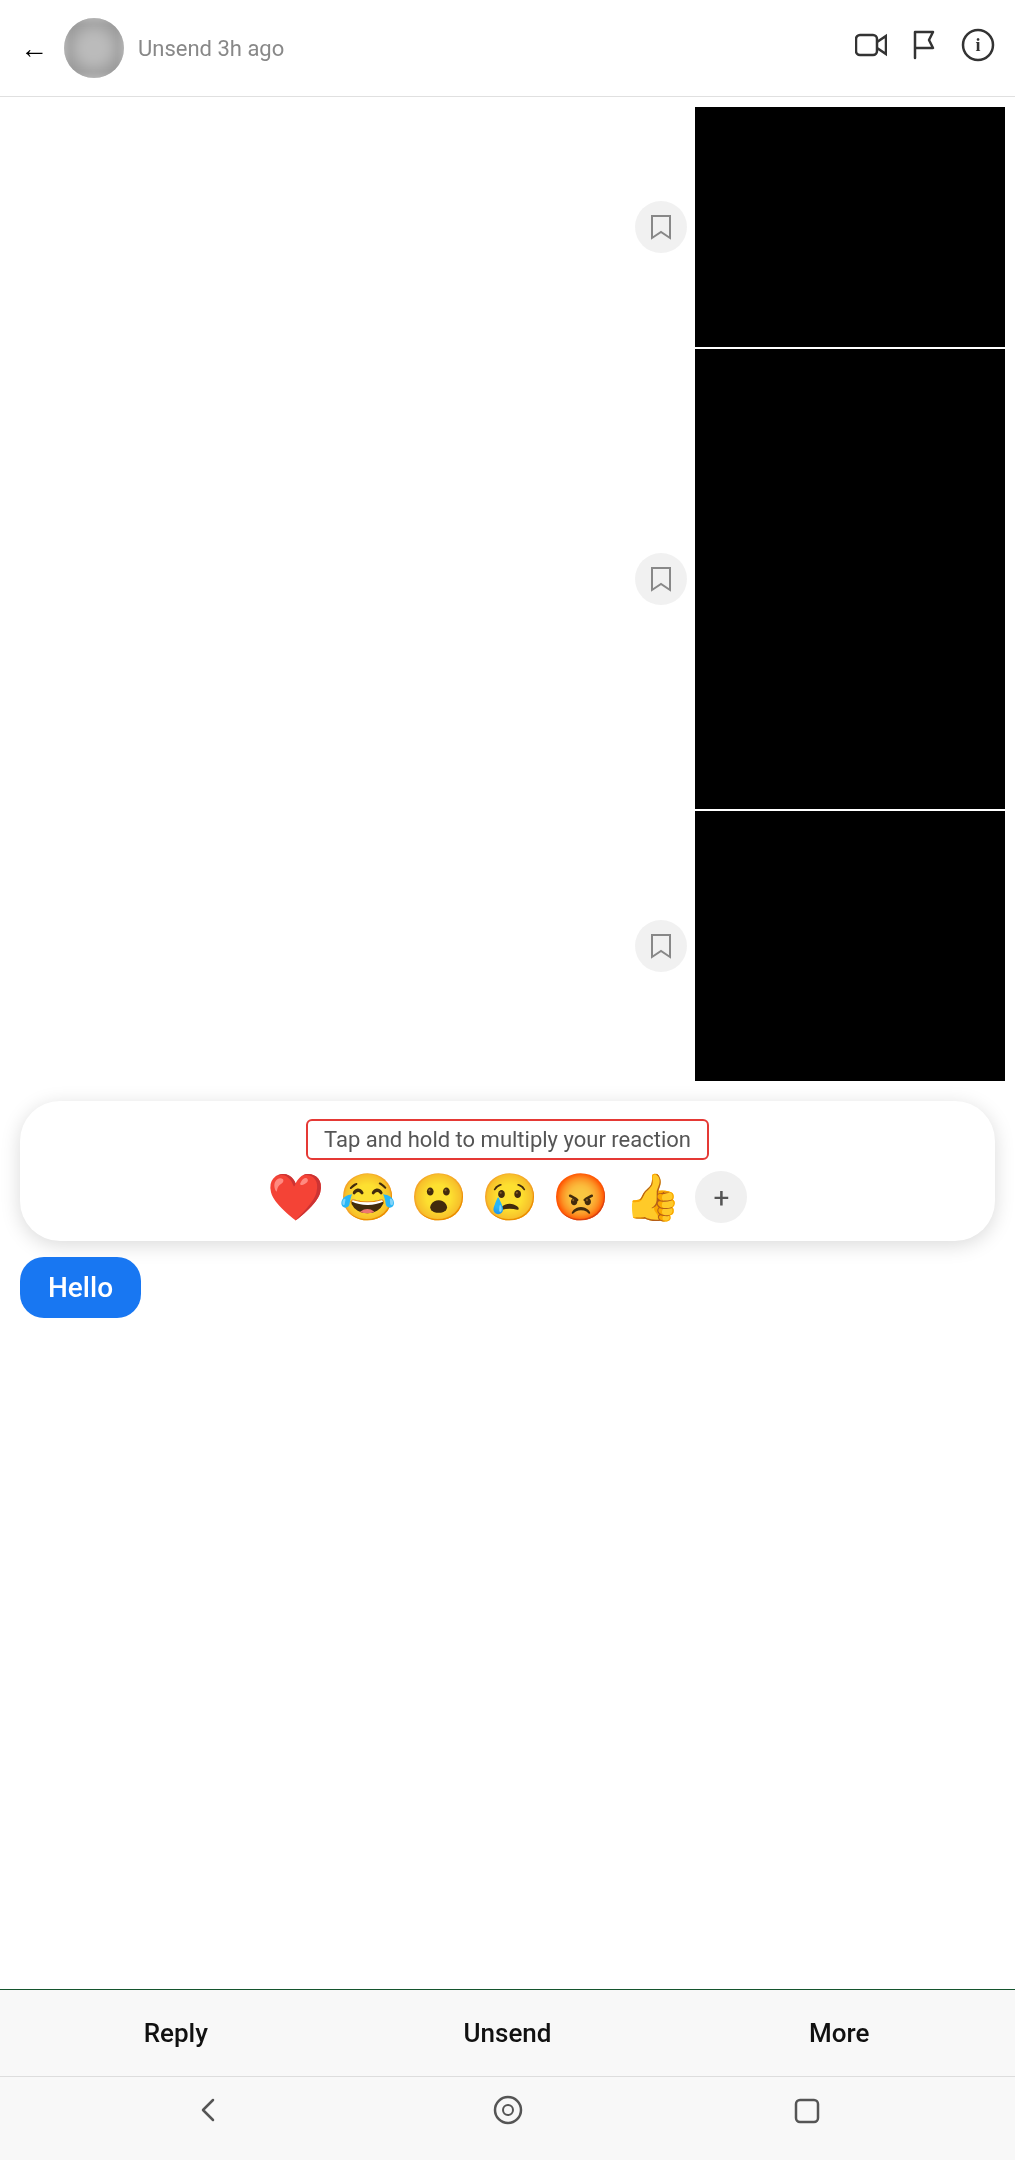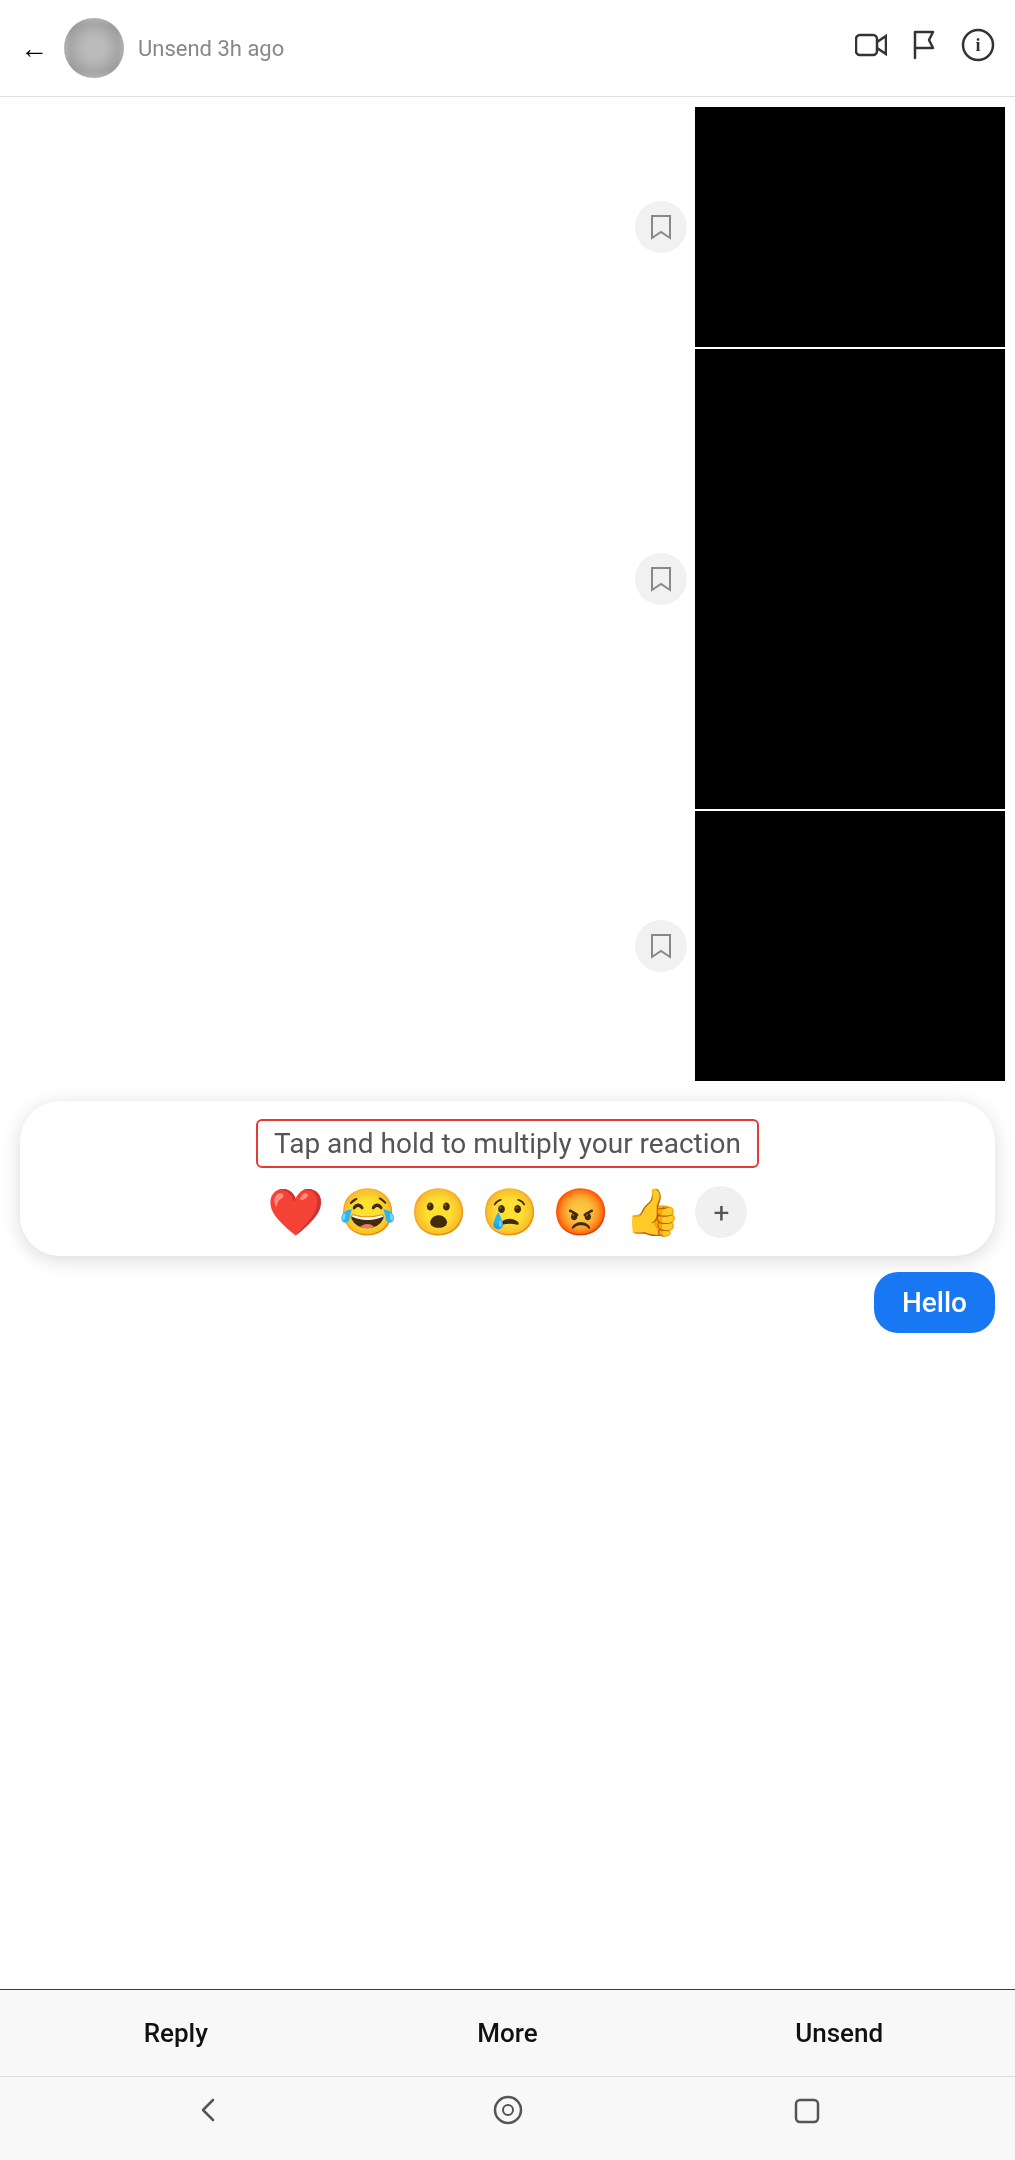--- a/index.html
+++ b/index.html
@@ -143,23 +143,23 @@
       padding: 18px 24px;
       display: flex;
       flex-direction: column;
       align-items: center;
       box-shadow: 0 4px 20px rgba(0,0,0,0.15);
     }
     .reaction-tooltip {
       border: 2px solid #e53935;
       border-radius: 6px;
       padding: 6px 16px;
-      font-size: 28px;
+      font-size: 22px;
       color: #555;
-      margin-bottom: 18px;
+      margin-bottom: 11px;
       text-align: left;
     }
     .reaction-emojis {
       display: flex;
       align-items: center;
       gap: 14px;
     }
     .emoji-btn {
       font-size: 46px;
       cursor: pointer;
@@ -174,21 +174,21 @@
       align-items: center;
       justify-content: center;
       font-size: 28px;
       color: #555;
       cursor: pointer;
     }
 
     
     .hello-bubble-row {
       display: flex;
-      justify-content: flex-end;
+      justify-content: flex-start;
       padding: 16px 20px;
     }
     .hello-bubble {
       background: #1877f2;
       color: #fff;
       border-radius: 24px;
       padding: 14px 28px;
       font-size: 28px;
       font-weight: 500;
     }
@@ -303,22 +303,22 @@
   </div>
 
   <div class="hello-bubble-row">
     <div class="hello-bubble">Hello</div>
   </div>
 
 </div>
 
 <div class="action-bar">
   <div class="action-btn">Reply</div>
+  <div class="action-btn">Unsend</div>
   <div class="action-btn">More</div>
-  <div class="action-btn">Unsend</div>
 </div>
 
 <div class="nav-bar">
   <div class="nav-icon">
     <svg width="28" height="28" viewBox="0 0 28 28" fill="none">
       <path d="M18 4L8 14l10 10" stroke="#555" stroke-width="2.5" stroke-linecap="round" stroke-linejoin="round"></path>
     </svg>
   </div>
   <div class="nav-icon">
     <svg width="30" height="30" viewBox="0 0 30 30" fill="none">

